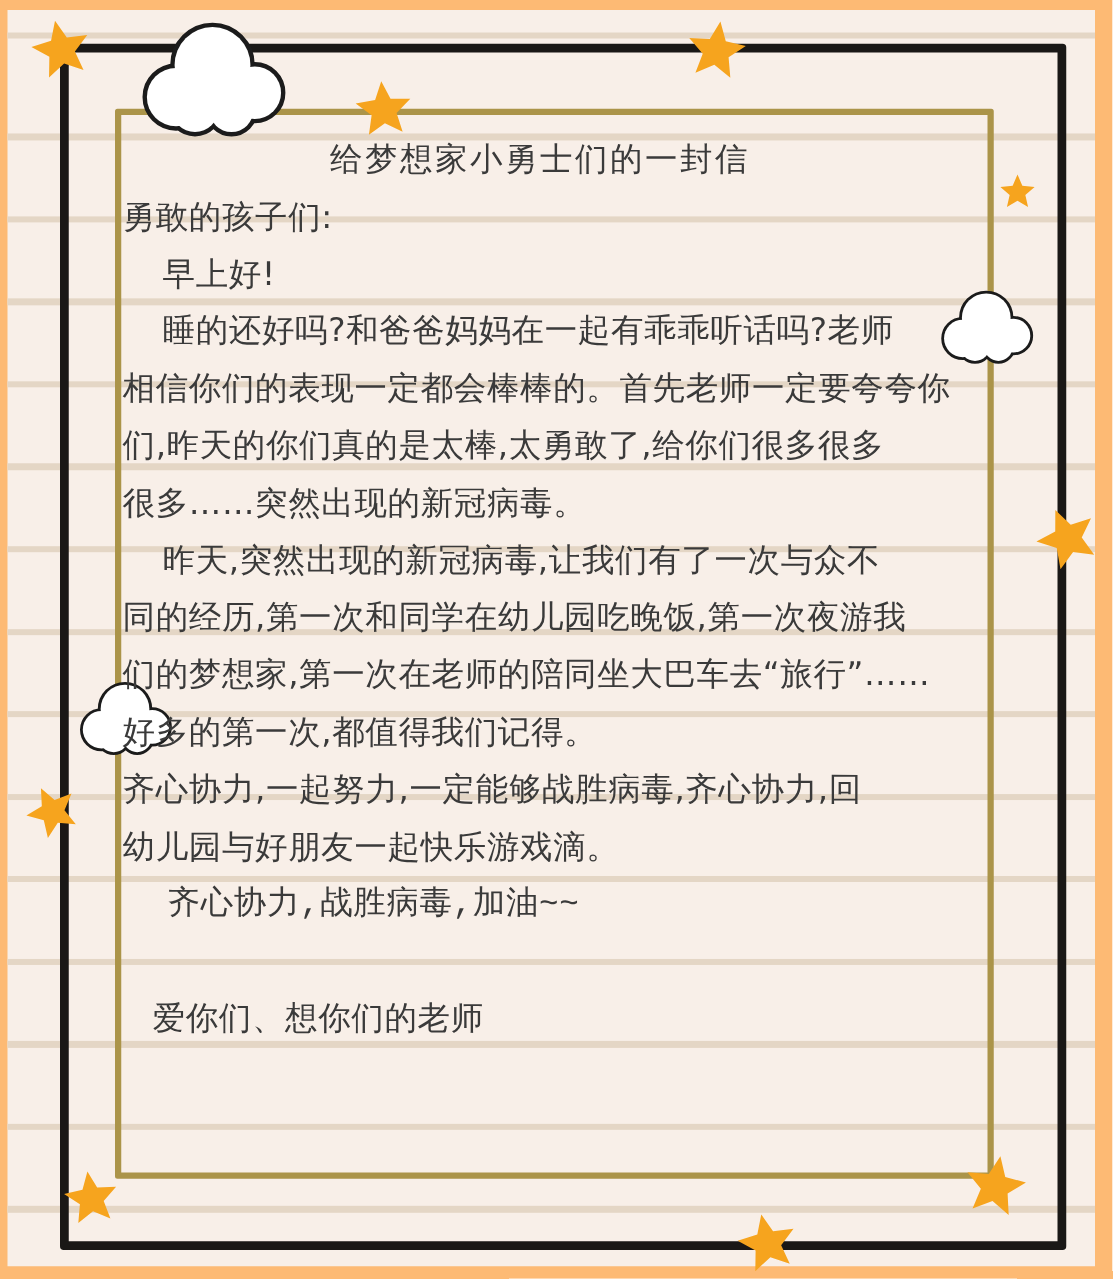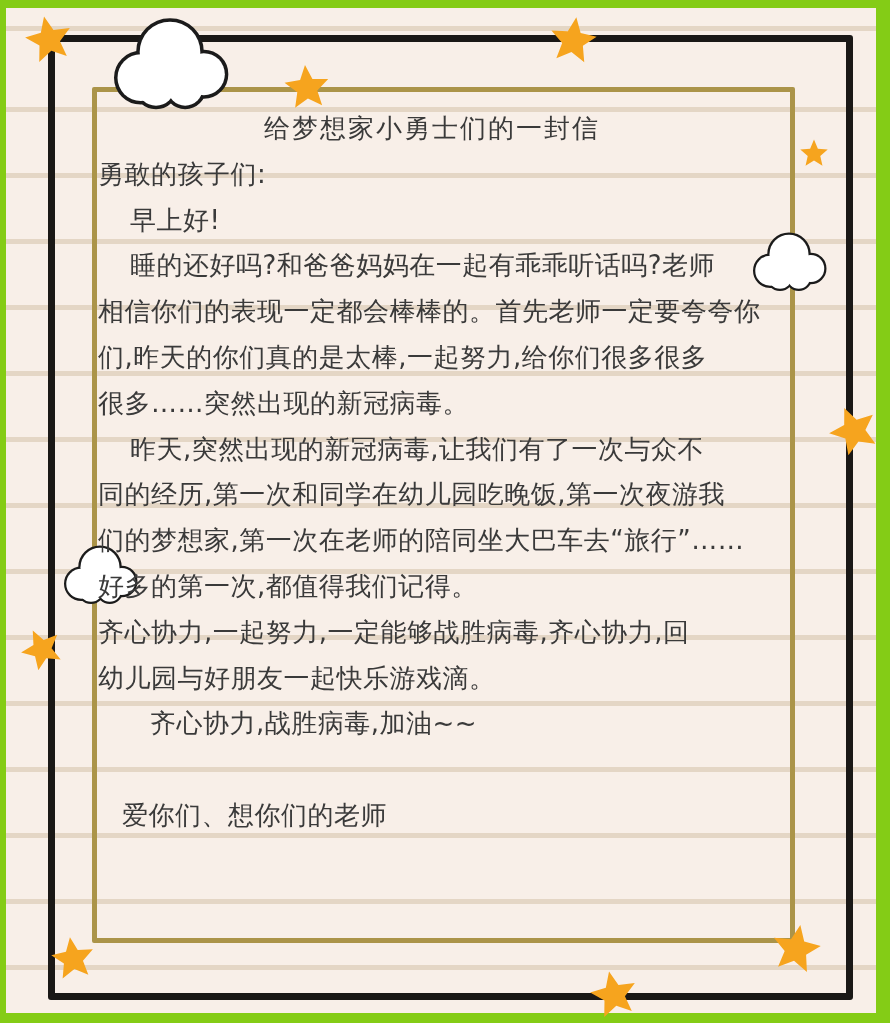--- a/index.html
+++ b/index.html
@@ -1,19 +1,19 @@
 <!DOCTYPE html>
 <html style="--paper: #f8efe8; --rule_line: #e4d6c5; --outer_border: #1a1816; --inner_border: #ab9449; --star: #f6a41e; --text: #3a3a3a; --cloud_fill: #ffffff; --cloud_outline: #1b1b1b;"><head>
 <meta charset="utf-8">
 <style>
   html,body{margin:0;padding:0;background:#ffffff;}
   .photo{
     position:relative;
     width:890px;height:1023px;
-    background:#84cc16;
+    background:#fdba74;
     overflow:hidden;
     font-family:"DejaVu Sans",sans-serif;
   }
   
   .paper{
     position:absolute;left:6px;top:8px;right:14px;bottom:10px;
     background-color:var(--paper,#f8efe8);
     background-image:repeating-linear-gradient(
       to bottom,
       transparent 0px, transparent 61px,
@@ -38,21 +38,21 @@
   
   .letter-body{
     position:absolute;left:98px;top:106px;width:668px;
     z-index:3;
     color:var(--text,#3a3a3a);
     font-size:26px;line-height:45.8px;
     letter-spacing:0.5px;
   }
   .letter-title{text-align:center;letter-spacing:2px;}
   .line{white-space:nowrap;}
-  .ind1{padding-left:52px;}
+  .ind1{padding-left:36px;font-family:Liberation Mono, monospace;}
   .ind2{padding-left:32px;}
   .signature{margin-top:45.8px;padding-right:22px;margin-left:24px;}
 </style>
 </head>
 <body>
 
 <div class="photo">
 
   <svg width="0" height="0" style="position:absolute">
     <defs>
@@ -143,21 +143,21 @@
         <use href="#star"></use>
       </svg>
     </div>
 
   <div class="letter-body">
     <div class="letter-title">给梦想家小勇士们的一封信</div>
     <div class="line">勇敢的孩子们:</div>
     <div class="line ind2">早上好!</div>
     <div class="line ind2">睡的还好吗?和爸爸妈妈在一起有乖乖听话吗?老师</div>
     <div class="line">相信你们的表现一定都会棒棒的。首先老师一定要夸夸你</div>
-    <div class="line">们,昨天的你们真的是太棒,一起努力,给你们很多很多</div>
+    <div class="line">们,昨天的你们真的是太棒,太勇敢了,给你们很多很多</div>
     <div class="line">很多……突然出现的新冠病毒。</div>
     <div class="line ind2">昨天,突然出现的新冠病毒,让我们有了一次与众不</div>
     <div class="line">同的经历,第一次和同学在幼儿园吃晚饭,第一次夜游我</div>
     <div class="line">们的梦想家,第一次在老师的陪同坐大巴车去“旅行”……</div>
     <div class="line">好多的第一次,都值得我们记得。</div>
     <div class="line">齐心协力,一起努力,一定能够战胜病毒,齐心协力,回</div>
     <div class="line">幼儿园与好朋友一起快乐游戏滴。</div>
     <div class="line ind1">齐心协力,战胜病毒,加油~~</div>
     <div class="line signature">爱你们、想你们的老师</div>
   </div>

